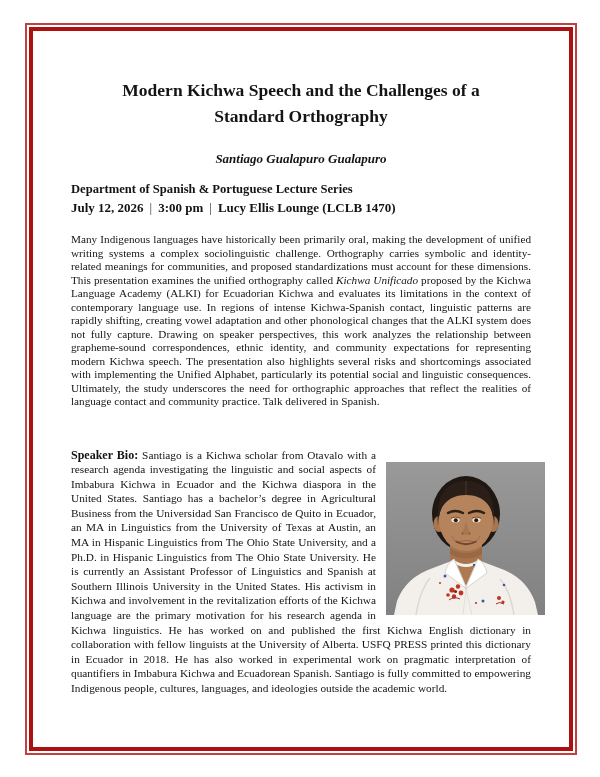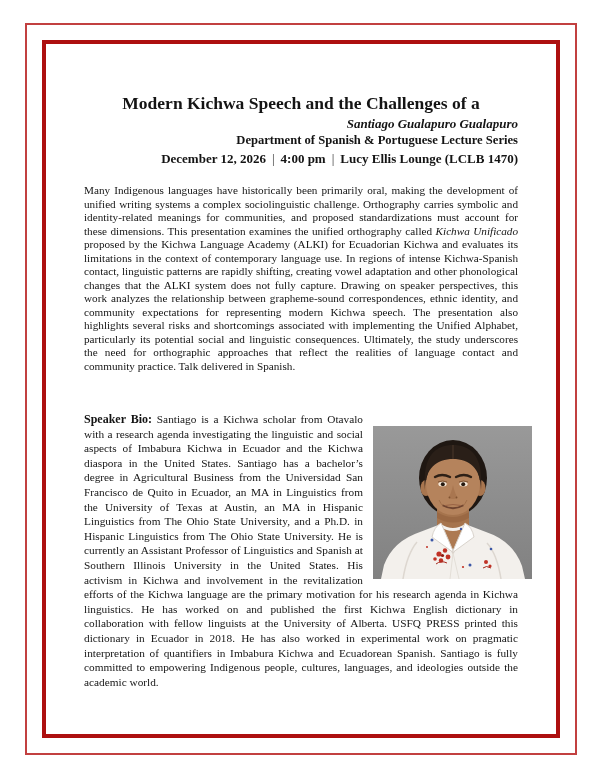--- a/index.html
+++ b/index.html
@@ -8,46 +8,46 @@
     width: 600px; height: 777px;
     background: #ffffff;
     font-family: "Liberation Serif", "DejaVu Serif", serif;
     color: #141414;
     overflow: hidden;
   }
   .frame-outer {
     position: absolute;
     left: 25px; top: 23px; right: 23px; bottom: 22px;
     border: 2px solid #c24040;
-    padding: 15px;
+    padding: 2px;
     box-sizing: border-box;
   }
   .frame-inner {
     border: 4px solid #ad1010;
     width: 100%; height: 100%;
     box-sizing: border-box;
   }
   .content {
     padding: 0 38px;
     box-sizing: border-box;
   }
   .title {
     margin: 46px 0 0 0;
     font-size: 17.5px;
     font-weight: bold;
     text-align: center;
     line-height: 26px;
   }
   .title .tline { display: block; }
-  .speaker-block { margin-top: 0; text-align: right; }
+  .speaker-block { margin-top: 22px; text-align: center; }
   .speaker-name {
     font-size: 13px; font-weight: bold; font-style: italic; line-height: 16px;
   }
   .speaker-affiliation { font-size: 12.2px; line-height: 17px; }
-  .event-block { margin-top: 0; text-align: right; }
+  .event-block { margin-top: 14px; text-align: left; }
   .series { font-size: 12.6px; font-weight: bold; line-height: 17px; }
   .datetime { font-size: 13px; font-weight: bold; line-height: 20px; }
   .datetime .sep { font-weight: normal; margin: 0 6px; color: #333; }
   .abstract {
     margin: 15px 0 0 0;
     font-size: 11.2px;
     line-height: 13.5px;
     text-align: justify;
   }
   .abstract em { }
@@ -69,30 +69,31 @@
 </head>
 <body>
 
 <div class="page">
   <div class="frame-outer">
     <div class="frame-inner">
       <div class="content">
 
         <h1 class="title">
           <span class="tline">Modern Kichwa Speech and the Challenges of a</span>
+          <span class="tline">Standard Orthography</span>
         </h1>
 
         <div class="speaker-block">
           <div class="speaker-name">Santiago Gualapuro Gualapuro</div>
         </div>
 
         <div class="event-block">
           <div class="series">Department of Spanish &amp; Portuguese Lecture Series</div>
           <div class="datetime">
-            <span>December 12, 2026</span><span class="sep">|</span><span>4:00 pm</span><span class="sep">|</span><span>Lucy Ellis Lounge (LCLB 1470)</span>
+            <span>July 12, 2026</span><span class="sep">|</span><span>3:00 pm</span><span class="sep">|</span><span>Lucy Ellis Lounge (LCLB 1470)</span>
           </div>
         </div>
 
         <p class="abstract"><span>Many Indigenous languages have historically been primarily oral, making the development of unified writing systems a complex sociolinguistic challenge. Orthography carries symbolic and identity-related meanings for communities, and proposed standardizations must account for these dimensions. This presentation examines the unified orthography called </span><em>Kichwa Unificado</em><span> proposed by the Kichwa Language Academy (ALKI) for Ecuadorian Kichwa and evaluates its limitations in the context of contemporary language use. In regions of intense Kichwa-Spanish contact, linguistic patterns are rapidly shifting, creating vowel adaptation and other phonological changes that the ALKI system does not fully capture. Drawing on speaker perspectives, this work analyzes the relationship between grapheme-sound correspondences, ethnic identity, and community expectations for representing modern Kichwa speech. The presentation also highlights several risks and shortcomings associated with implementing the Unified Alphabet, particularly its potential social and linguistic consequences. Ultimately, the study underscores the need for orthographic approaches that reflect the realities of language contact and community practice. Talk delivered in Spanish.</span></p>
 
         <div class="bio-section">
           <div class="photo-wrap">
             <svg width="159" height="153" viewBox="0 0 159 153" preserveAspectRatio="none">
               <defs>
                 <linearGradient id="pbg" x1="0" y1="0" x2="0" y2="1">

